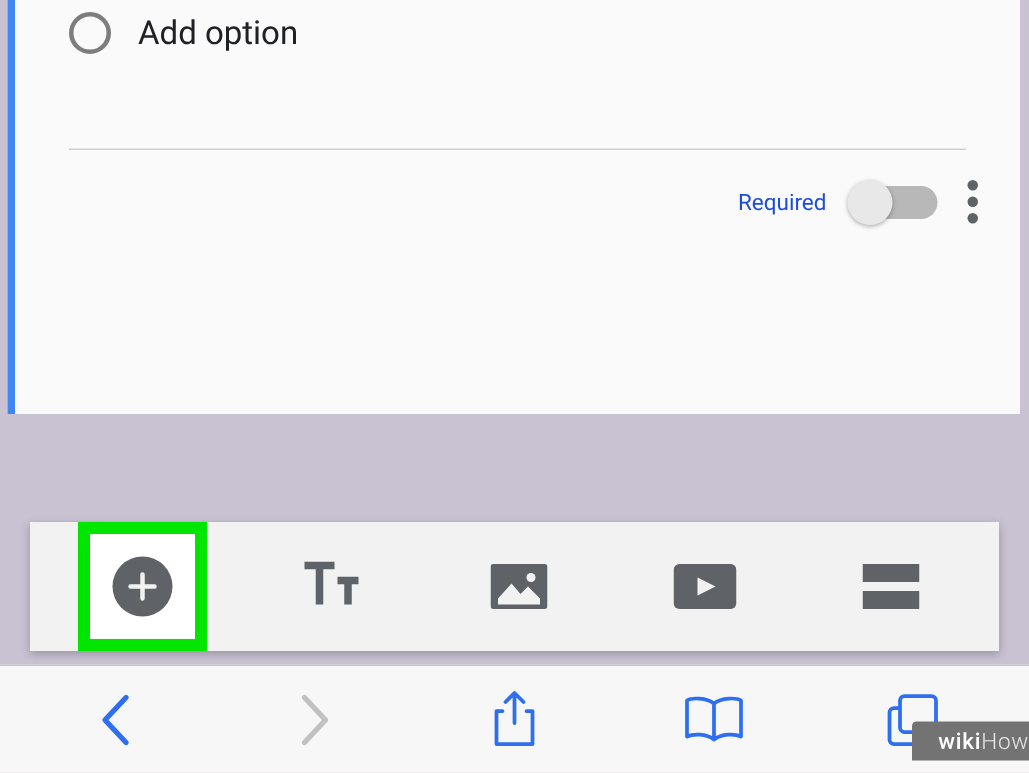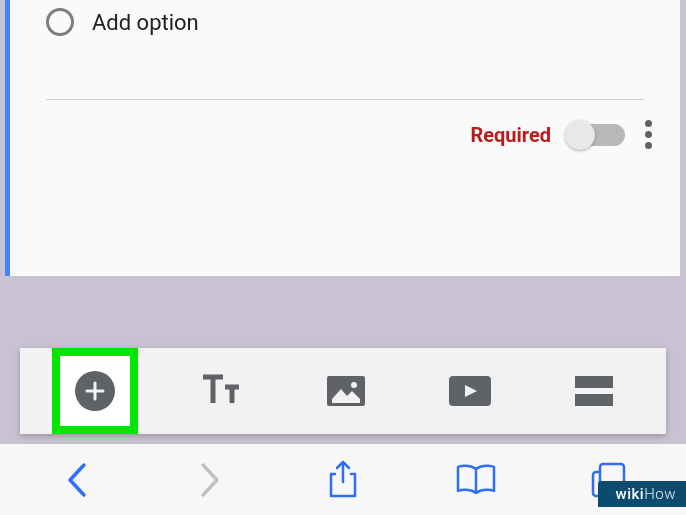--- a/index.html
+++ b/index.html
@@ -47,23 +47,23 @@
       margin: 55px 36px 0 36px;
     }
     .required-row {
       display: flex;
       align-items: center;
       justify-content: flex-end;
       padding: 20px 24px 0 0;
       gap: 16px;
     }
     .required-label {
-      font-size: 20px;
-      font-weight: 700;
-      color: #b91c1c;
+      font-size: 15px;
+      font-weight: 400;
+      color: #1d4ed8;
     }
     .toggle-switch {
       width: 58px;
       height: 22px;
       background: #b8b8b8;
       border-radius: 11px;
       position: relative;
       cursor: pointer;
     }
     .toggle-knob {
@@ -150,23 +150,23 @@
       height: 50px;
       display: flex;
       align-items: center;
       justify-content: center;
       cursor: pointer;
     }
     .watermark {
       position: absolute;
       bottom: 8px;
       right: 0;
-      background: #0c4a6e;
+      background: #737373;
       color: #fff;
-      padding: 4px 10px 4px 18px;
+      padding: 4px 0 4px 18px;
       font-size: 15px;
       font-weight: 500;
       letter-spacing: 0.5px;
       border-radius: 3px 0 0 0;
     }
     .watermark .how {
       color: #e8e8e8;
       font-weight: 300;
     }
   </style>

